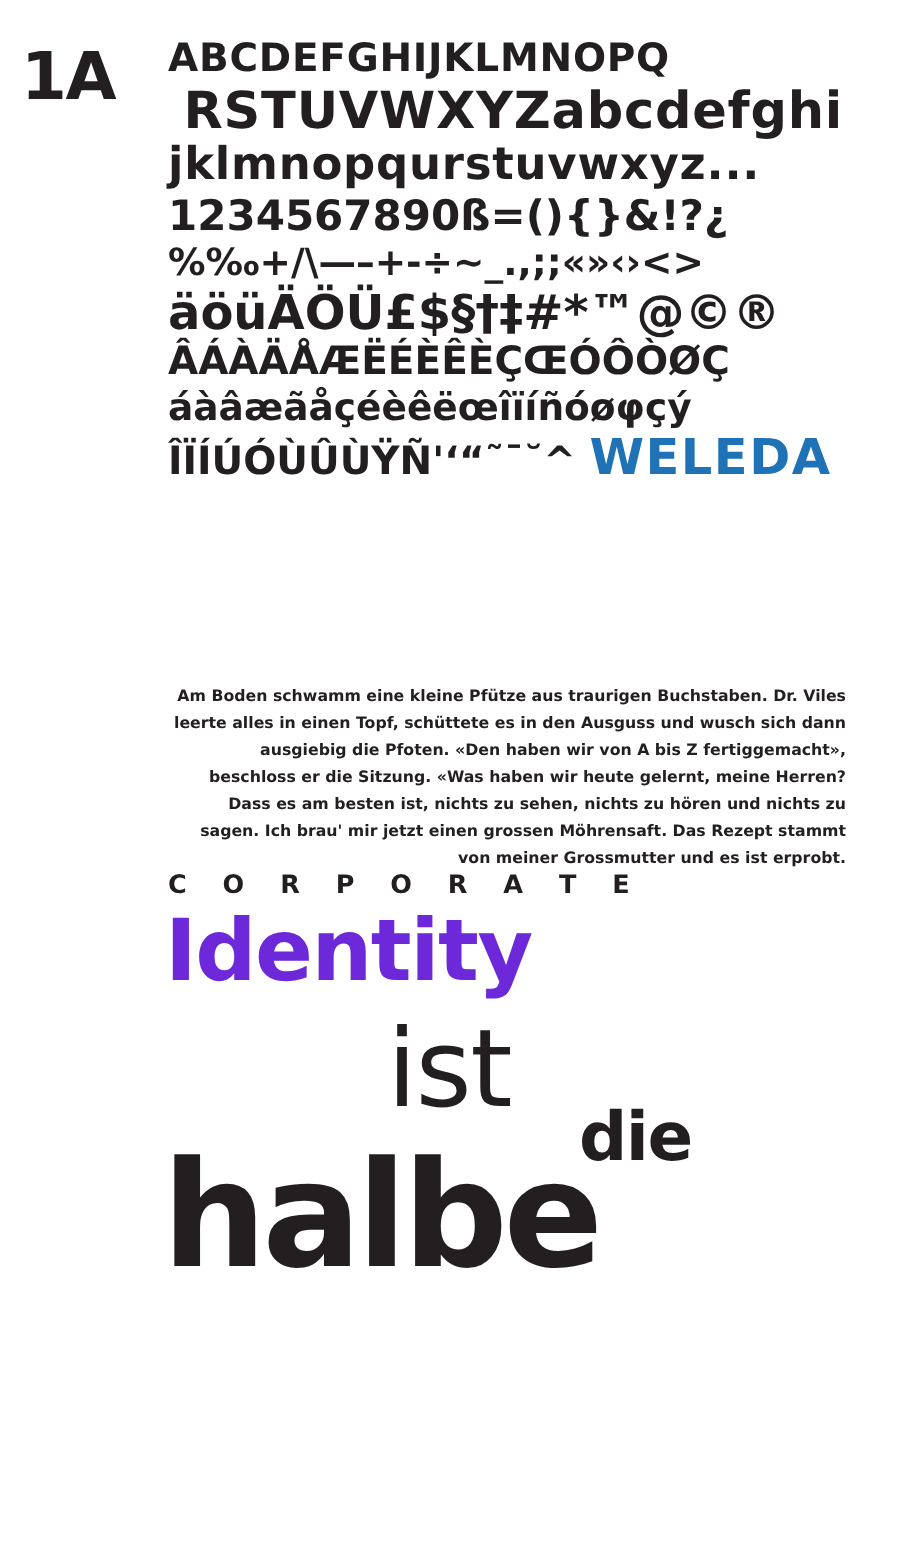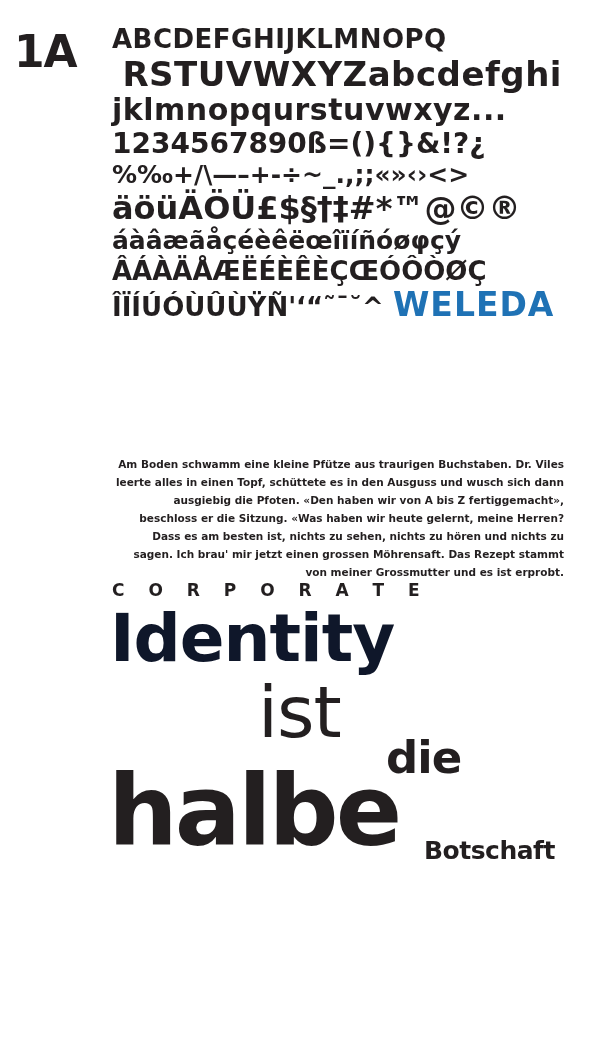--- a/index.html
+++ b/index.html
@@ -95,23 +95,23 @@
     font-size: 17px;
     letter-spacing: 9px;
     color: #231f20;
   }
   .d-identity {
     position: absolute;
     left: 110px;
     top: 606px;
     font-family: "DejaVu Sans", sans-serif;
     font-weight: bold;
-    font-size: 66px;
+    font-size: 57px;
     letter-spacing: -1px;
-    color: #0f172a;
+    color: #6d28d9;
     line-height: 1;
   }
   .d-ist {
     position: absolute;
     left: 258px;
     top: 676px;
     font-family: "DejaVu Sans", sans-serif;
     font-weight: normal;
     font-size: 72px;
     letter-spacing: -1px;
@@ -159,32 +159,31 @@
 
   <div class="badge">1A</div>
 
   <div class="glyphs">
     <div class="glyph-line g-uc1">ABCDEFGHIJKLMNOPQ</div>
     <div class="glyph-line g-uc2">RSTUVWXYZabcdefghi</div>
     <div class="glyph-line g-lc">jklmnopqurstuvwxyz...</div>
     <div class="glyph-line g-num">1234567890ß=(){}&amp;!?¿</div>
     <div class="glyph-line g-sym">%‰+/\—–+-÷~_.,;;«»‹›&lt;&gt;</div>
     <div class="glyph-line g-acc">äöüÄÖÜ£$§†‡#*™@©®</div>
+    <div class="glyph-line g-acc3">ÂÁÀÄÅÆËÉÈÊÈÇŒÓÔÒØÇ</div>
     <div class="glyph-line g-acc2">áàâæãåçéèêëœîïíñóøφçý</div>
-    <div class="glyph-line g-acc3">ÂÁÀÄÅÆËÉÈÊÈÇŒÓÔÒØÇ</div>
     <div class="glyph-line g-last">
       <span>ÎÏÍÚÓÙÛÙŸÑ'‘“˜¯˘^</span>
       <span class="logo">WELEDA</span>
     </div>
   </div>
 
   <div class="sample">Am Boden schwamm eine kleine Pfütze aus traurigen Buchstaben. Dr. Viles leerte alles in einen Topf, schüttete es in den Ausguss und wusch sich dann ausgiebig die Pfoten. «Den haben wir von A bis Z fertiggemacht», beschloss er die Sitzung. «Was haben wir heute gelernt, meine Herren? Dass es am besten ist, nichts zu sehen, nichts zu hören und nichts zu sagen. Ich brau' mir jetzt einen grossen Möhrensaft. Das Rezept stammt von meiner Grossmutter und es ist erprobt.</div>
 
   <div class="display">
     <div class="d-corporate">C O R P O R A T E</div>
     <div class="d-identity">Identity</div>
     <div class="d-ist">ist</div>
     <div class="d-die">die</div>
     <div class="d-halbe">halbe</div>
-    <div class="d-botschaft">Botschaft</div>
   </div>
 
 </div>
 
 </body></html>

